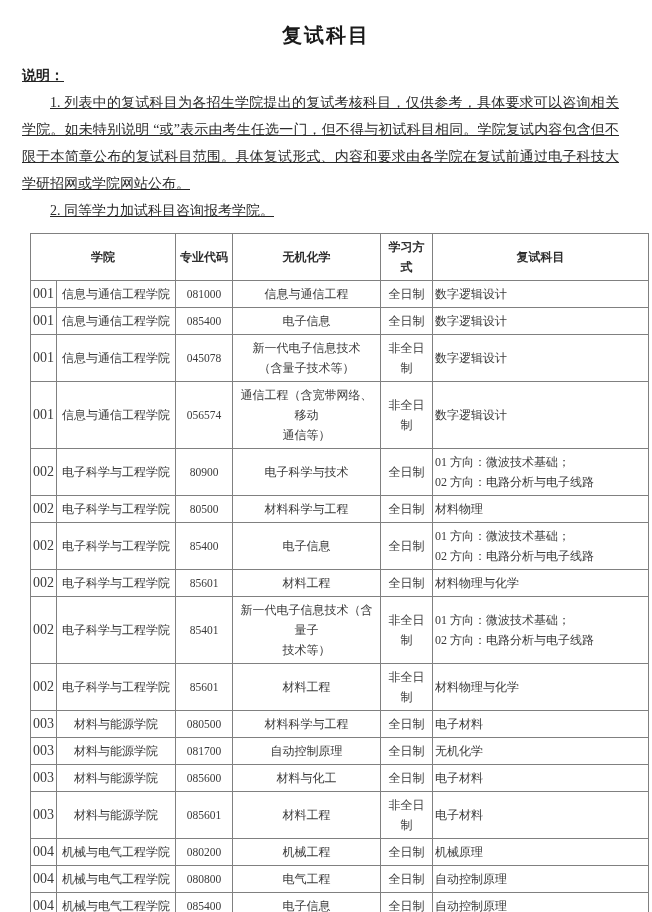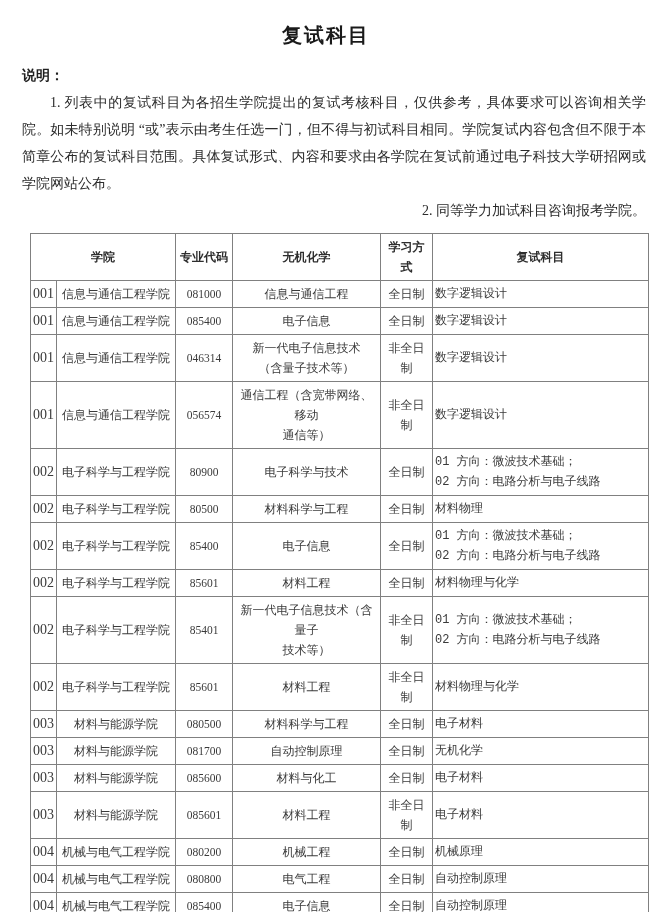--- a/index.html
+++ b/index.html
@@ -18,36 +18,37 @@
     text-align: center;
     font-size: 20px;
     font-weight: bold;
     color: #1a1a1a;
     margin: 22px 0 0 0;
     line-height: 26px;
     letter-spacing: 2px;
     font-family: "Liberation Sans", sans-serif;
   }
   .notes {
-    margin: 14px 6px 0 22px;
+    margin: 14px 33px 0 22px;
     font-size: 14px;
     line-height: 27px;
+    text-decoration: underline;
   }
   .notes-label {
     font-weight: bold;
     color: #1f1f1f;
   }
   .note-para {
     margin: 0;
     text-indent: 2em;
     text-align: justify;
     color: #2b2b2b;
   }
   .note-para.no-justify {
-    text-align: right;
+    text-align: left;
   }
   table.subjects {
     border-collapse: collapse;
     table-layout: fixed;
     width: 618px;
     margin: 9px 0 0 30px;
     font-size: 12px;
     color: #3a3a3a;
   }
   table.subjects th,
@@ -67,21 +68,20 @@
   .c-code, .c-college, .c-major-code, .c-major-name, .c-mode {
     text-align: center;
   }
   .c-major-name, .c-subject {
     white-space: pre-line;
   }
   .c-subject {
     text-align: left;
     padding-left: 4px;
     padding-right: 3px;
-    font-family: Liberation Mono, monospace;
   }
   .c-code { font-size: 14px; }
   .c-major-code { font-size: 11.5px; }
 </style>
 </head>
 <body>
 
 <div>
 
   <h1 class="doc-title">复试科目</h1>
@@ -123,21 +123,21 @@
     <td class="c-code">001</td>
     <td class="c-college">信息与通信工程学院</td>
     <td class="c-major-code">085400</td>
     <td class="c-major-name">电子信息</td>
     <td class="c-mode">全日制</td>
     <td class="c-subject">数字逻辑设计</td>
   </tr>
         <tr>
     <td class="c-code">001</td>
     <td class="c-college">信息与通信工程学院</td>
-    <td class="c-major-code">046314</td>
+    <td class="c-major-code">045078</td>
     <td class="c-major-name">新一代电子信息技术
 （含量子技术等）</td>
     <td class="c-mode">非全日制</td>
     <td class="c-subject">数字逻辑设计</td>
   </tr>
         <tr>
     <td class="c-code">001</td>
     <td class="c-college">信息与通信工程学院</td>
     <td class="c-major-code">056574</td>
     <td class="c-major-name">通信工程（含宽带网络、移动

